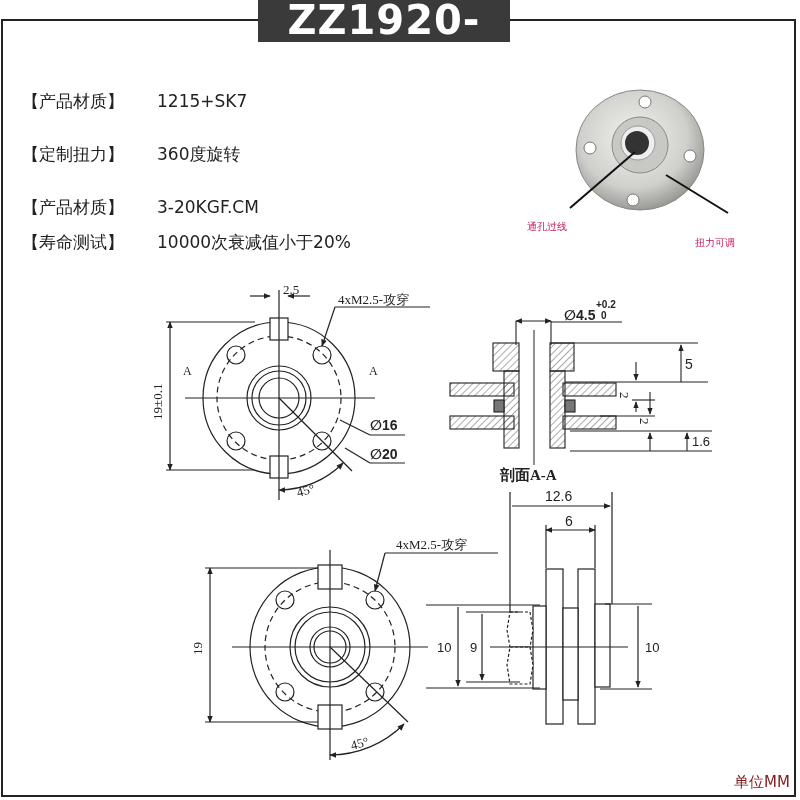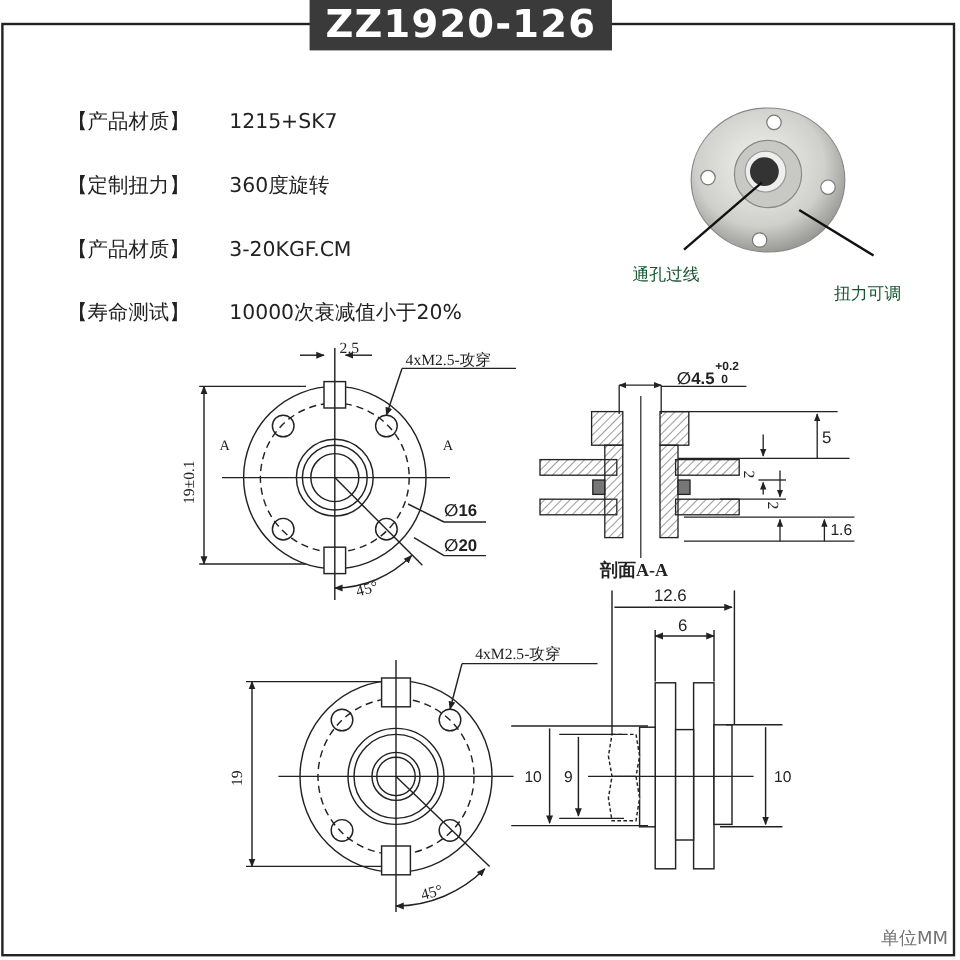--- a/index.html
+++ b/index.html
@@ -1,36 +1,36 @@
 <!DOCTYPE html>
 <html><head>
 <meta charset="utf-8">
 <style>
   html, body { margin:0; padding:0; background:#fff; }
   body { width:800px; height:800px; position:relative; overflow:hidden; font-family:"DejaVu Sans","Liberation Sans",sans-serif; color:#222; }
   .frame { position:absolute; left:1px; top:19px; width:795px; height:778px; border:2px solid #222; box-sizing:border-box; }
-  .title-box { position:absolute; left:258px; top:0; width:252px; height:42px; background:#3a3a3a; color:#fff; font-size:32px; font-weight:bold; text-align:center; line-height:40px; letter-spacing:1px; font-family:"DejaVu Sans",sans-serif; }
-  .spec { position:absolute; left:22px; font-size:17px; color:#222; white-space:nowrap;margin-left:34px; }
+  .title-box { position:absolute; left:258px; top:0; width:252px; height:42px; background:#3a3a3a; color:#fff; font-size:40px; font-weight:bold; text-align:center; line-height:40px; letter-spacing:1px; font-family:"DejaVu Sans",sans-serif; }
+  .spec { position:absolute; left:22px; font-size:17px; color:#222; white-space:nowrap; }
   .spec .label { display:inline-block; width:135px; }
-  .photo-label { position:absolute; font-size:14px; color:#14532d; }
-  .unit { position:absolute; right:10px; bottom:8px; font-size:15px; color:#737373; }
+  .photo-label { position:absolute; font-size:10px; color:#be185d; }
+  .unit { position:absolute; right:10px; bottom:8px; font-size:15px; color:#7f1d1d; }
   svg { position:absolute; left:0; top:0; }
   svg text { font-family:"Liberation Serif","DejaVu Serif",serif; fill:#222; }
   svg .sans { font-family:"Liberation Sans","DejaVu Sans",sans-serif; }
 </style>
 </head>
 <body>
 
 <div class="frame"></div>
 <div class="title-box">ZZ1920-126</div>
 
 <div class="spec" style="top:90px"><span class="label">【产品材质】</span><span>1215+SK7</span></div>
 <div class="spec" style="top:143px"><span class="label">【定制扭力】</span><span>360度旋转</span></div>
 <div class="spec" style="top:196px"><span class="label">【产品材质】</span><span>3-20KGF.CM</span></div>
-<div class="spec" style="top:249px"><span class="label">【寿命测试】</span><span>10000次衰减值小于20%</span></div>
+<div class="spec" style="top:231px"><span class="label">【寿命测试】</span><span>10000次衰减值小于20%</span></div>
 
 <svg width="800" height="800" viewBox="0 0 800 800">
   <defs>
     <pattern id="hatch" width="5" height="5" patternUnits="userSpaceOnUse" patternTransform="rotate(45)">
       <line x1="0" y1="0" x2="0" y2="5" stroke="#555" stroke-width="1"></line>
     </pattern>
     <radialGradient id="metal" cx="45%" cy="40%" r="60%">
       <stop offset="0%" stop-color="#f2f2f0"></stop>
       <stop offset="70%" stop-color="#cfcfcb"></stop>
       <stop offset="100%" stop-color="#9a9a96"></stop>

